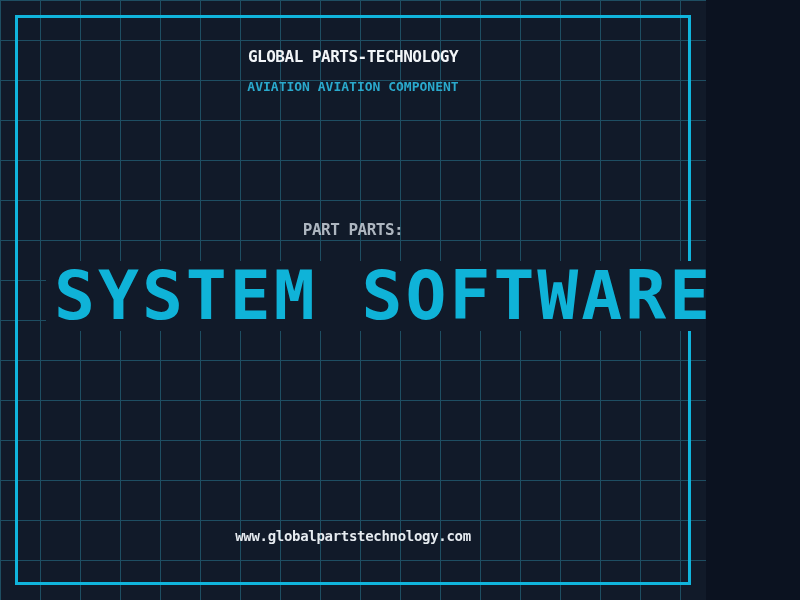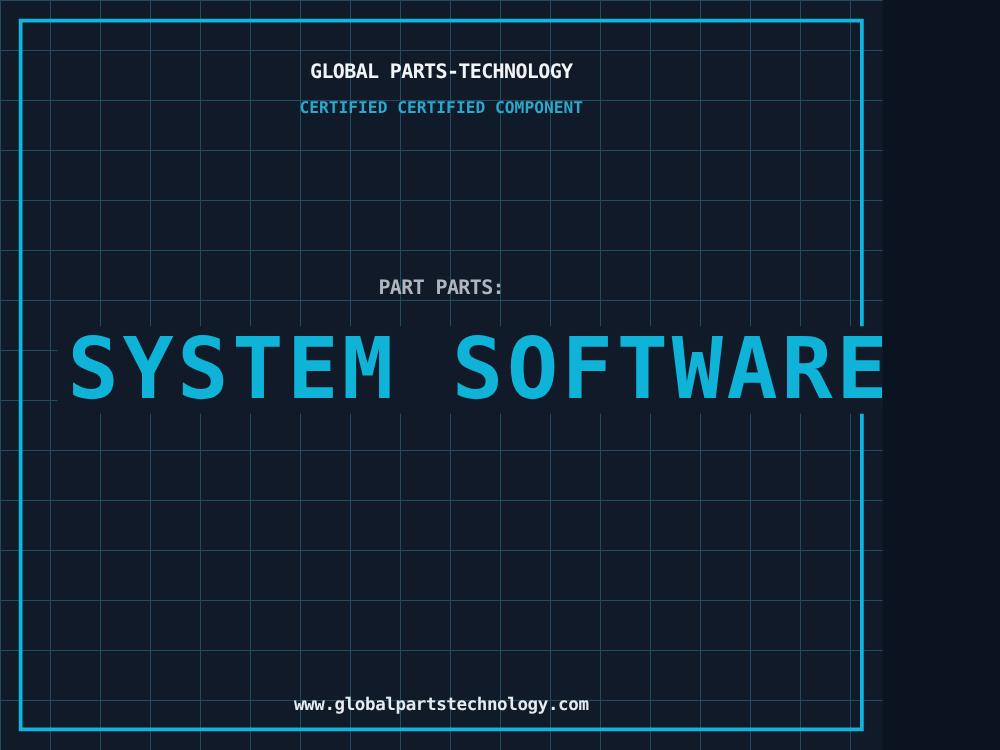--- a/index.html
+++ b/index.html
@@ -68,37 +68,37 @@
     display: inline-block;
     font-size: 68px;
     line-height: 70px;
     font-weight: bold;
     letter-spacing: 3px;
     color: var(--part-number);
     background: var(--background);
     padding: 0 8px;
   }
   .website-url {
-    top: 556px;
+    top: 528px;
     font-size: 14px;
     font-weight: bold;
     letter-spacing: -0.3px;
     color: var(--url);
   }
 </style>
 </head>
 <body>
 
 <div class="screen">
 
   <div class="frame"></div>
 
   <div class="text-row company-title">GLOBAL PARTS-TECHNOLOGY</div>
 
-  <div class="text-row certification-subtitle">CERTIFIED CERTIFIED COMPONENT</div>
+  <div class="text-row certification-subtitle">AVIATION AVIATION COMPONENT</div>
 
   <div class="text-row part-number-label">PART PARTS:</div>
 
   <div class="text-row part-number-row">
     <span class="part-number-value">SYSTEM SOFTWARE</span>
   </div>
 
   <div class="text-row website-url">www.globalpartstechnology.com</div>
 
 </div>

